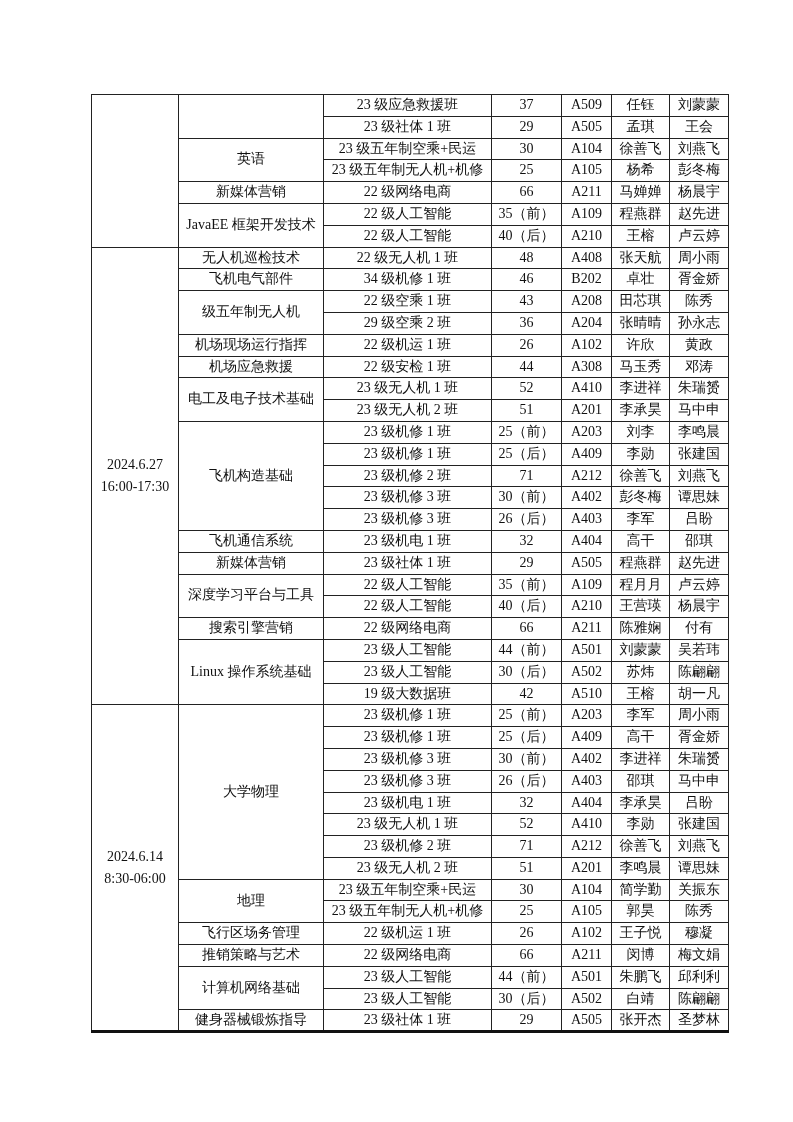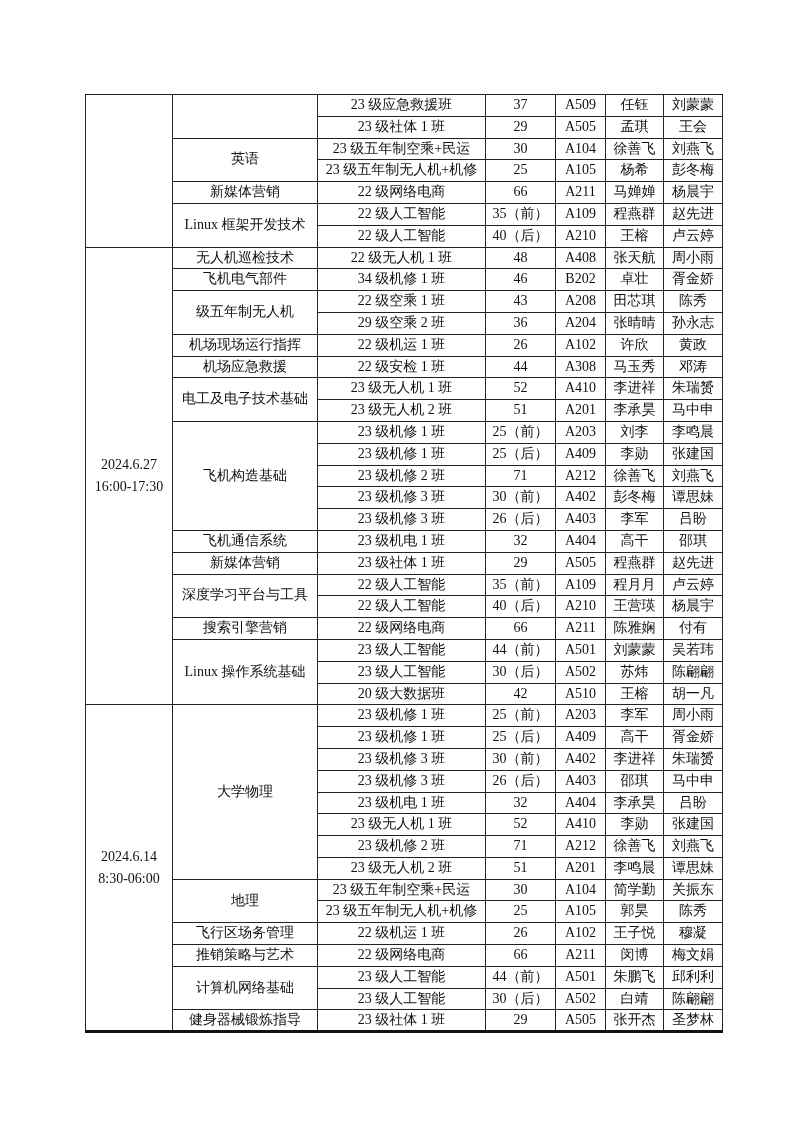--- a/index.html
+++ b/index.html
@@ -4,21 +4,21 @@
 <style>
   html,body{margin:0;padding:0;background:#ffffff;}
   .page{
     position:relative;
     width:793px;height:1122px;
     background:#ffffff;
     font-family:"Liberation Serif","DejaVu Serif",serif;
     color:#111111;
     overflow:hidden;
   }
-  .table-wrap{position:absolute;left:85px;top:94px;font-family:Liberation Serif, serif;}
+  .table-wrap{position:absolute;left:91px;top:94px;font-family:Liberation Serif, serif;}
   table.schedule{
     border-collapse:collapse;
     table-layout:fixed;
     width:637px;
     border:1px solid #222;
     border-bottom:3px solid #111;
   }
   table.schedule td{
     border:1px solid #222;
     padding:0 1px;
@@ -92,21 +92,21 @@
           </tr>
           <tr>
             <td class="c-subject" rowspan="1">新媒体营销</td>
             <td class="c-class">22 级网络电商</td>
             <td class="c-count">66</td>
             <td class="c-room">A211</td>
             <td class="c-p1">马婵婵</td>
             <td class="c-p2">杨晨宇</td>
           </tr>
           <tr>
-            <td class="c-subject" rowspan="2">Linux 框架开发技术</td>
+            <td class="c-subject" rowspan="2">JavaEE 框架开发技术</td>
             <td class="c-class">22 级人工智能</td>
             <td class="c-count">35（前）</td>
             <td class="c-room">A109</td>
             <td class="c-p1">程燕群</td>
             <td class="c-p2">赵先进</td>
           </tr>
           <tr>
             <td class="c-class">22 级人工智能</td>
             <td class="c-count">40（后）</td>
             <td class="c-room">A210</td>
@@ -263,21 +263,21 @@
             <td class="c-p2">吴若玮</td>
           </tr>
           <tr>
             <td class="c-class">23 级人工智能</td>
             <td class="c-count">30（后）</td>
             <td class="c-room">A502</td>
             <td class="c-p1">苏炜</td>
             <td class="c-p2">陈翩翩</td>
           </tr>
           <tr>
-            <td class="c-class">20 级大数据班</td>
+            <td class="c-class">19 级大数据班</td>
             <td class="c-count">42</td>
             <td class="c-room">A510</td>
             <td class="c-p1">王榕</td>
             <td class="c-p2">胡一凡</td>
           </tr>
           <tr>
             <td class="c-date" rowspan="15">
               <div>2024.6.14</div>
               <div>8:30-06:00</div>
             </td>

